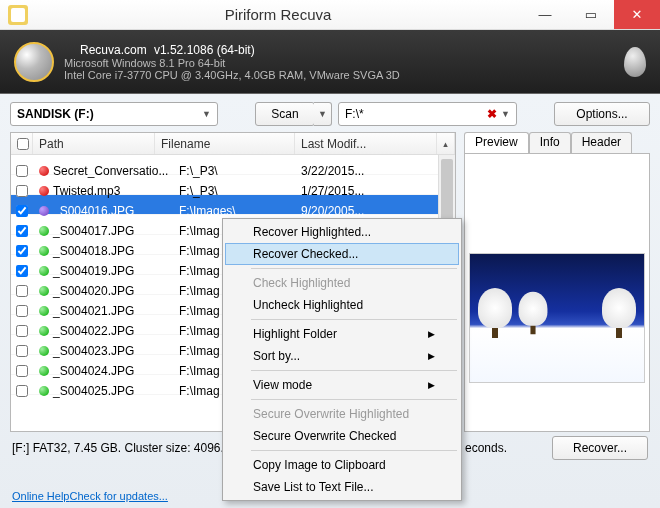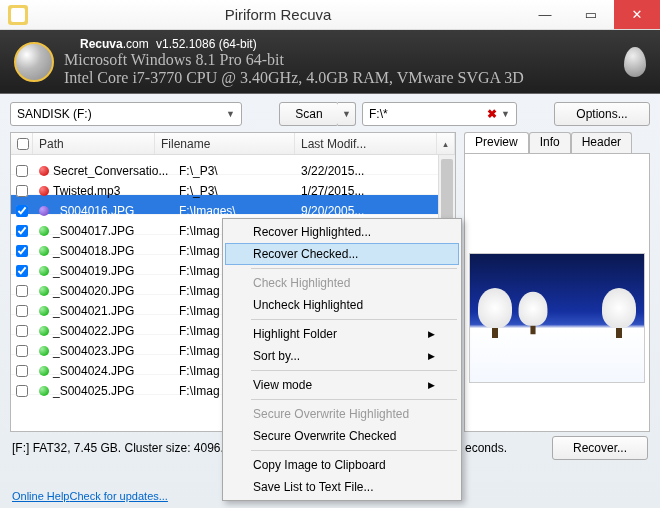--- a/index.html
+++ b/index.html
@@ -11,31 +11,31 @@
 .titlebar .icon-slot::after{content:"";position:absolute;inset:3px;background:#fff;border-radius:2px;}
 .titlebar .title { flex: 1; text-align: center; font-size: 15px; color: #333; }
 .win-btns { display: flex; height: 100%; }
 .win-btn { width: 46px; display: flex; align-items: center; justify-content: center; font-size: 13px; color:#333; }
 .win-btn.close { background: #e04343; color: #fff; }
 
 
 .header { height: 64px; background: linear-gradient(#3a3a3a,#1f1f1f); color: #ddd; display: flex; align-items: center; padding: 0 14px; border-bottom:1px solid #666; }
 .hdr-logo { width: 40px; height: 40px; background: radial-gradient(circle at 30% 30%, #fff,#bbb 40%,#888); border-radius:50%; margin-right:10px; position:relative; border:2px solid #f0c040;}
 .hdr-text .line1 { color:#fff; font-size:13px; }
-.hdr-text .line1 b { font-weight:bold;padding-left:16px; }
-.hdr-text .line2, .hdr-text .line3 { color:#bbb; font-size:16px;font-family:Liberation Serif, serif; }
+.hdr-text .line1 b { font-weight:normal;padding-left:16px; }
+.hdr-text .line2, .hdr-text .line3 { color:#bbb; font-size:11px; }
 .drop { margin-left:auto; width:22px; height:30px; background:radial-gradient(circle at 40% 30%,#eee,#888); border-radius:50% 50% 50% 50% / 60% 60% 40% 40%; }
 
 
 .surface { padding: 8px 10px; background: linear-gradient(#f0f4f8,#e8edf2); height: calc(508px - 30px - 64px); position:relative; }
 
 
 .toolbar { display:flex; gap:6px; align-items:center; margin-bottom:6px; }
 .combo, .btn, .txtfield { height:24px; background:#fff; border:1px solid #aaa; border-radius:3px; display:flex; align-items:center; padding:0 6px; }
-.combo { width:232px; justify-content:space-between; }
+.combo { width:208px; justify-content:space-between;font-weight:bold; }
 .btn { padding:0 12px; background:linear-gradient(#fdfdfd,#eee); cursor:pointer;margin-left:31px; }
 .btn.scan { width:60px; justify-content:center; }
 .btn.scan-dd { width:18px; padding:0; justify-content:center; border-left:none; border-radius:0 3px 3px 0; margin-left:-7px;}
 .txtfield { flex:1; }
 .txtfield .x { color:#c00; font-weight:bold; margin-left:auto; margin-right:4px;}
 .btn.opt { width:96px; justify-content:center; }
 .chev { font-size:9px; color:#555; }
 
 
 .content { display:flex; gap:8px; height: 300px; }

